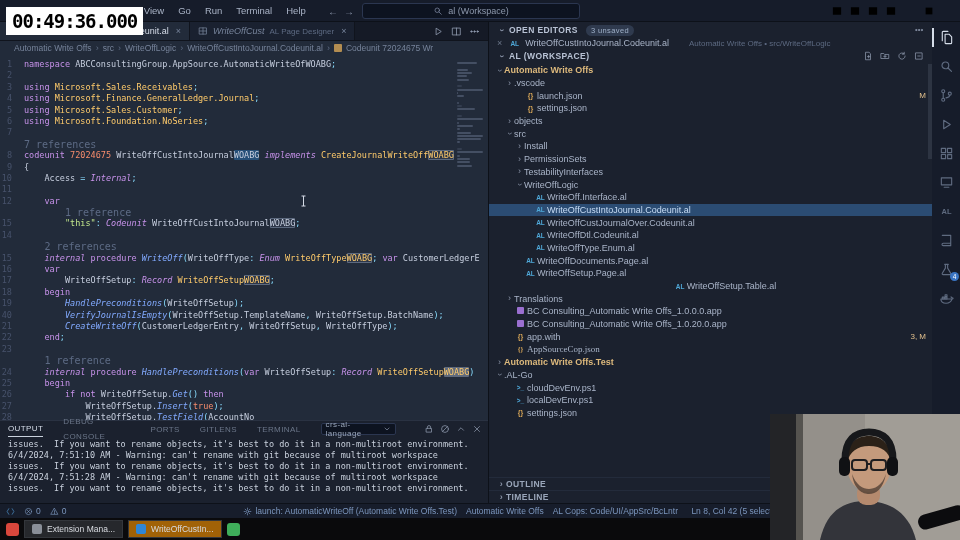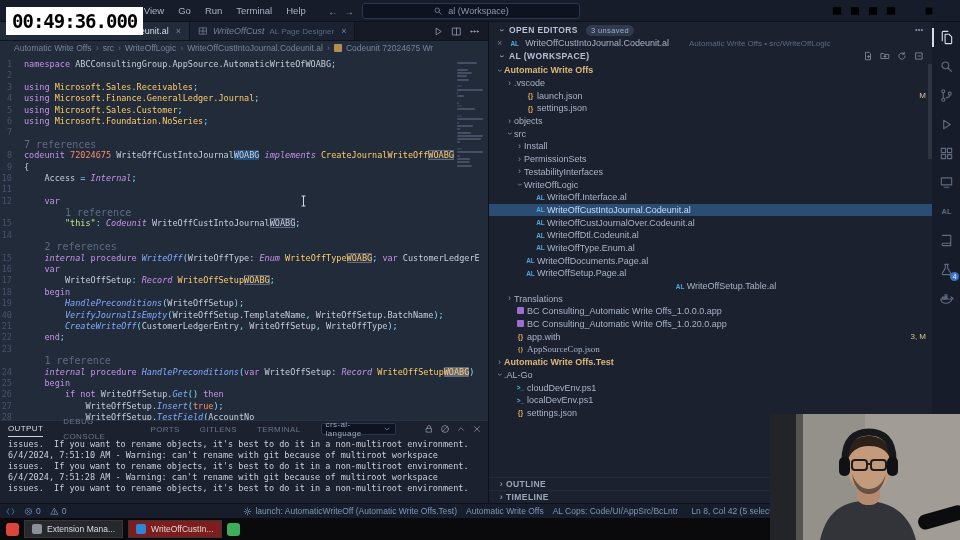--- a/index.html
+++ b/index.html
@@ -109,21 +109,21 @@
   .sb-item{display:flex;align-items:center;gap:3px}
   .sico{display:inline-flex;color:#7c96bd}
   .sico svg{width:9px;height:9px}
   .sb-item.remote .sico{color:#4e94ce}
   .sb-right{margin-left:auto;margin-right:170px;display:flex;gap:9px}
 
   
   .taskbar{position:absolute;left:0;top:518px;width:960px;height:22px;background:#0a0a0c;display:flex;align-items:center;gap:5px;padding-left:6px;z-index:4}
   .tb-appicon{width:13px;height:13px;border-radius:3px}
   .tb-win{display:flex;align-items:center;gap:5px;height:18px;padding:0 7px;background:#26282c;border:1px solid #33363b;font-size:8.5px;color:#d8dbe0;white-space:nowrap;overflow:hidden}
-  .tb-win.active{background:#7f1d1d}
+  .tb-win.active{background:#a16207}
   .tb-winicon{width:10px;height:10px;border-radius:2px;flex:0 0 10px}
 
   
   .webcam{position:absolute;left:770px;top:414px;width:190px;height:126px;z-index:50;overflow:hidden}
   .timecode{position:absolute;left:6px;top:7px;z-index:60;background:#ffffff;color:#000;font-family:"DejaVu Sans Mono",monospace;font-weight:bold;font-size:19px;line-height:26px;padding:1px 6px;letter-spacing:-1px}
 </style>
 </head>
 <body>
 
 <div class="titlebar">

